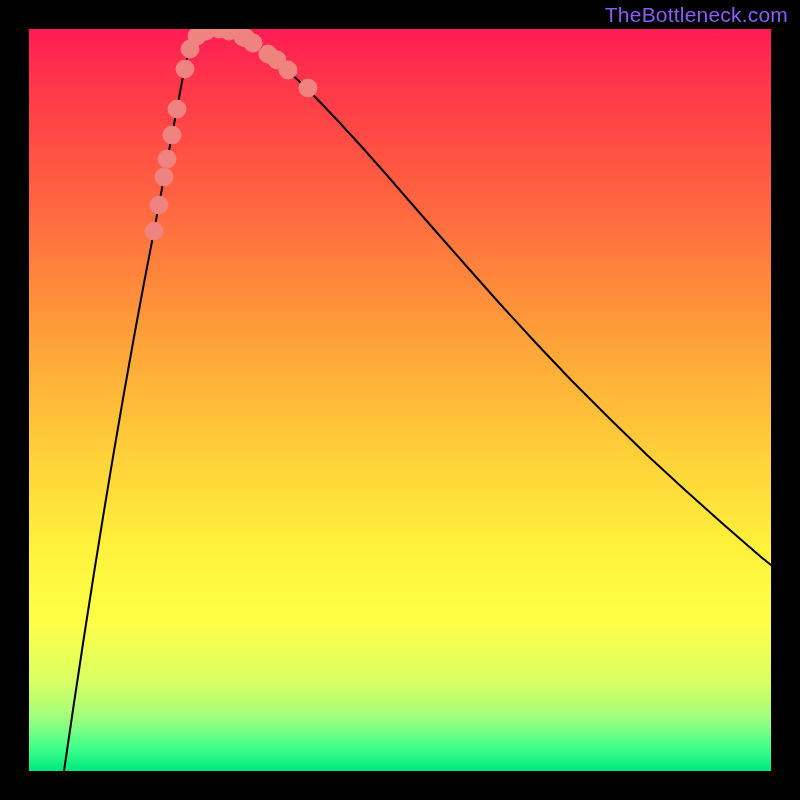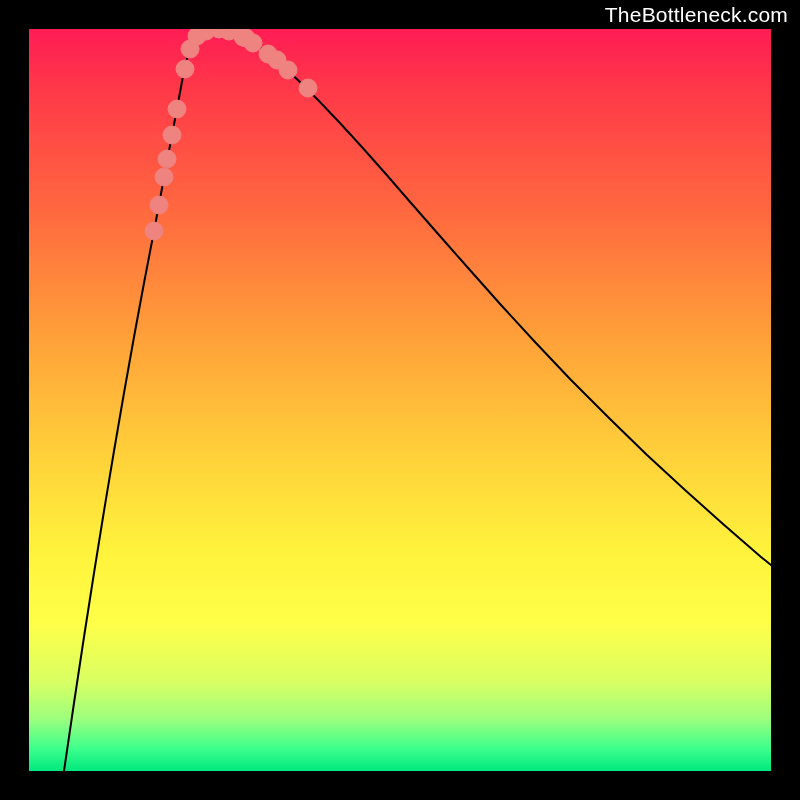--- a/index.html
+++ b/index.html
@@ -43,21 +43,21 @@
     left: 0;
     top: 0;
     width: 742px;
     height: 742px;
     display: block;
   }
   #watermark {
     position: absolute;
     top: 3px;
     right: 12px;
-    color: #ffffff;
+    color: #8b5cf6;
     font-size: 21px;
     font-weight: 500;
     letter-spacing: 0.2px;
     user-select: none;
   }
 </style>
 </head>
 <body>
 
 <div id="root">

